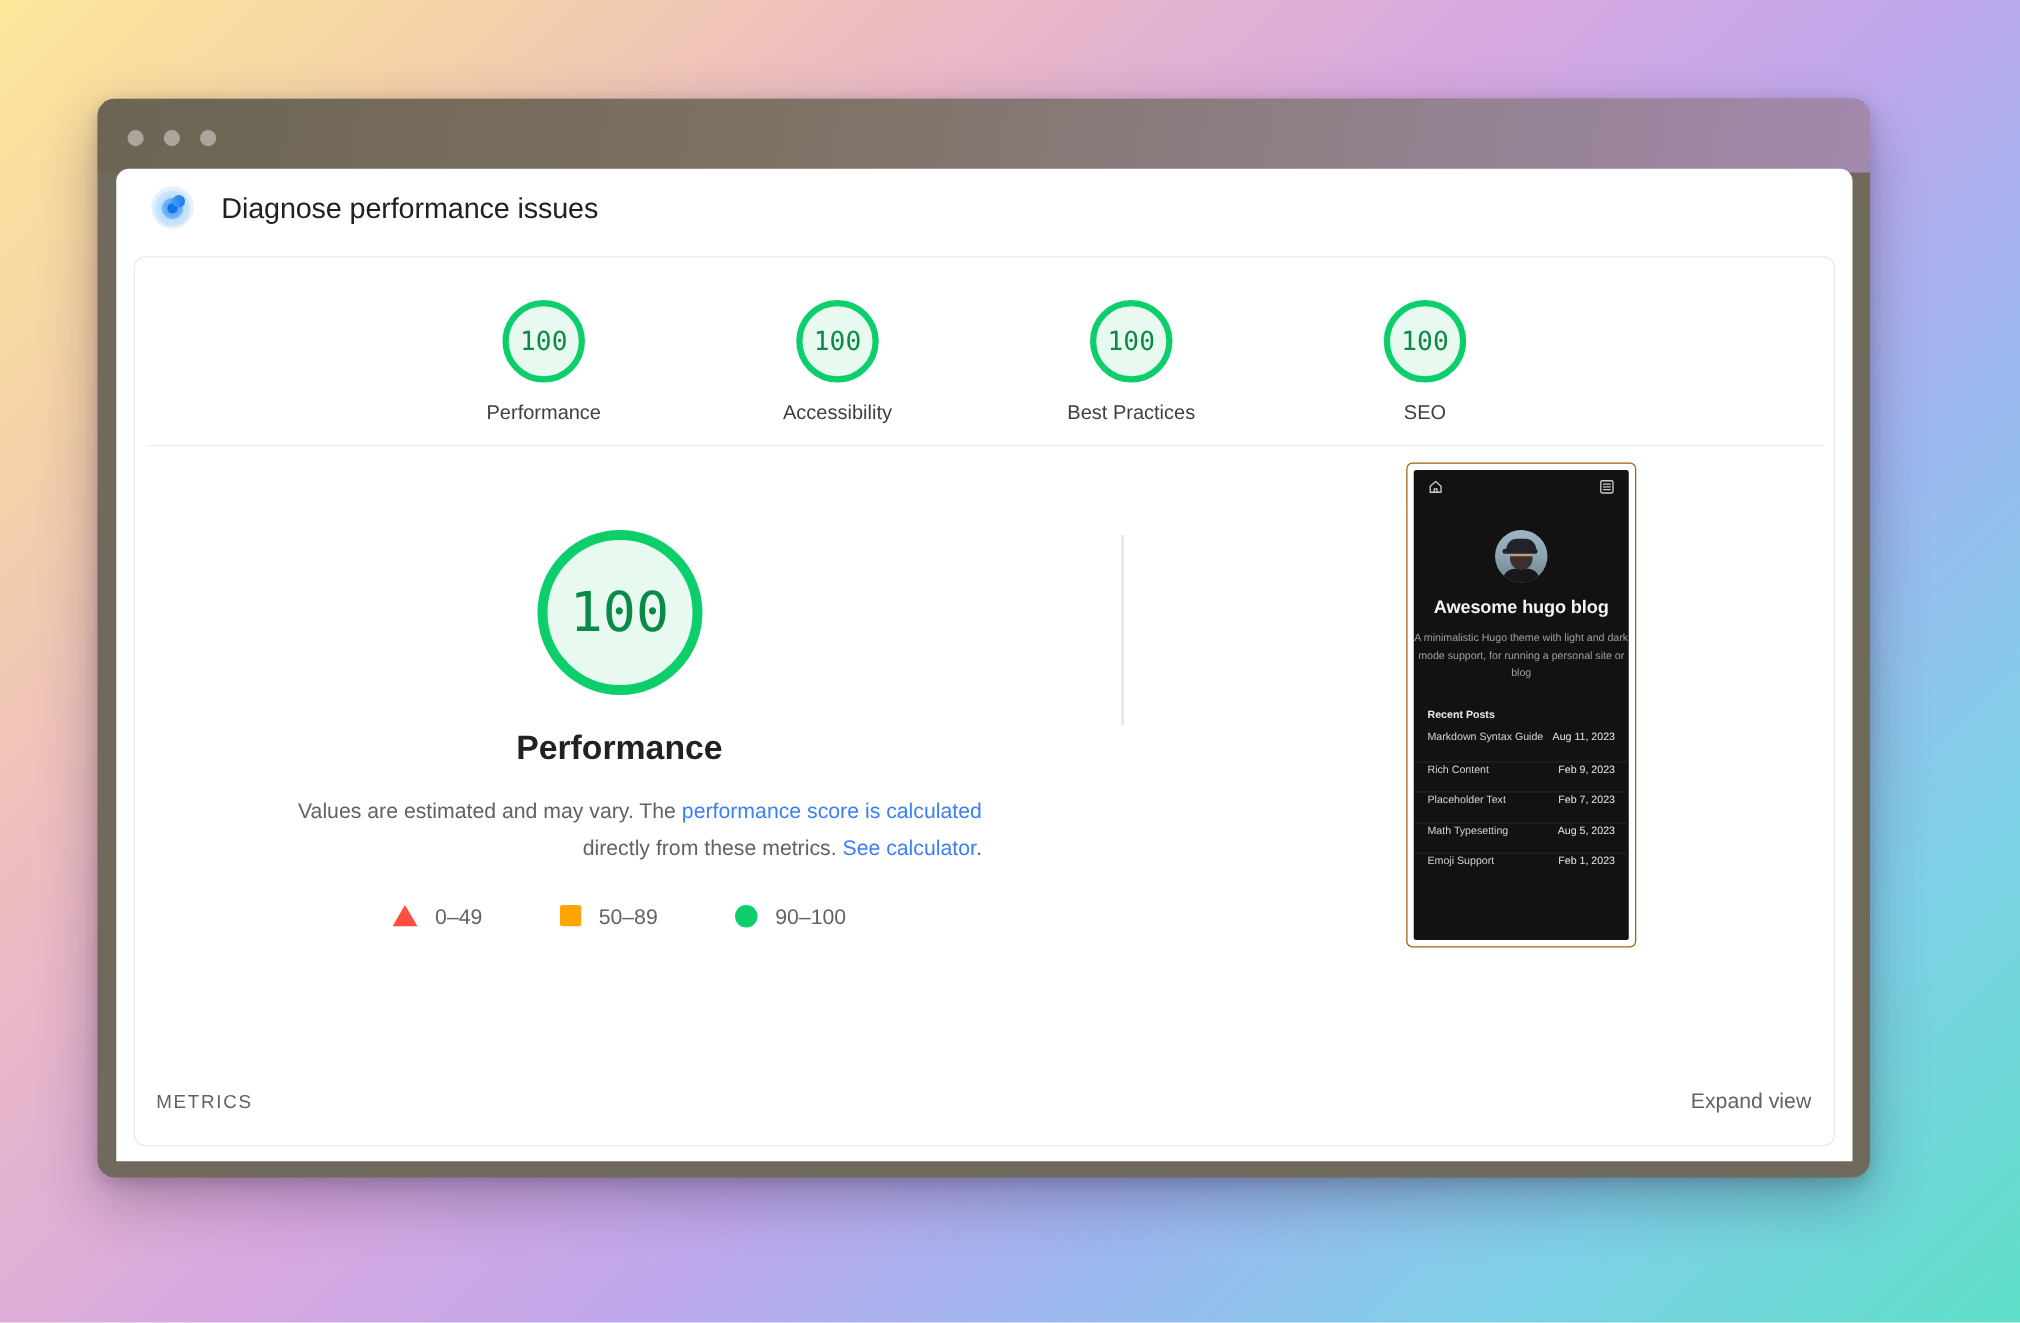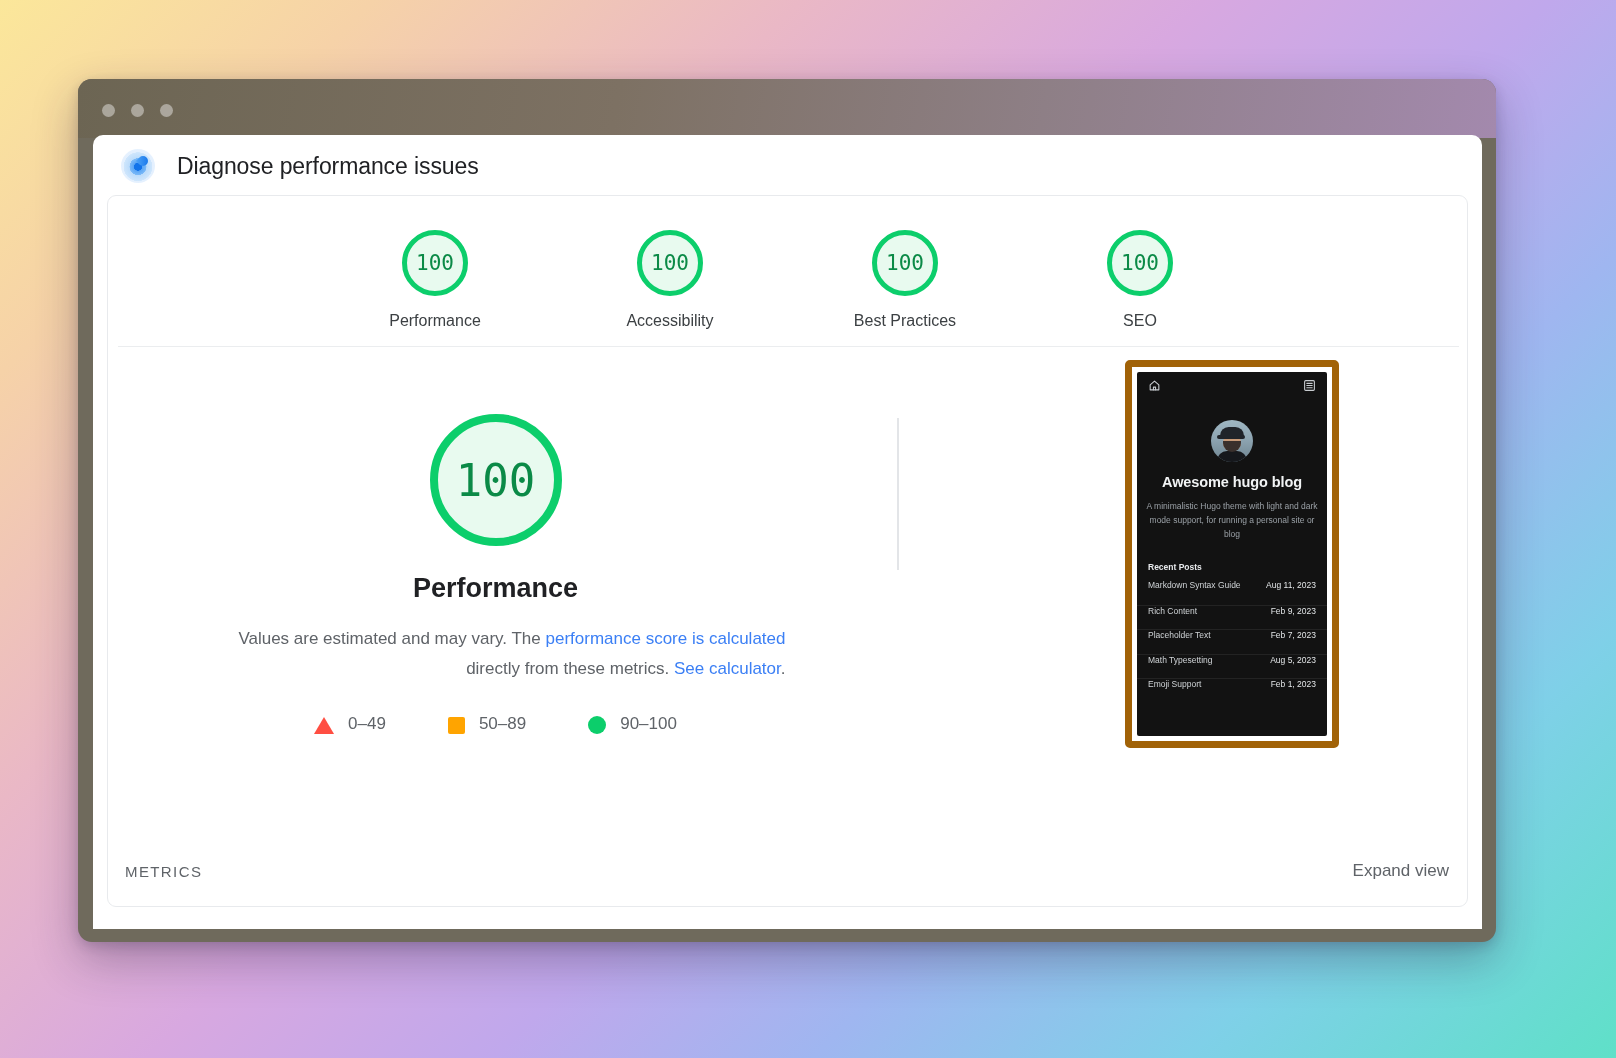--- a/index.html
+++ b/index.html
@@ -101,21 +101,21 @@
 
   .panel-title {
     font-size: 23px;
     color: #202124;
     letter-spacing: -0.1px;
   }
 
   .report-card {
     position: absolute;
     left: 14px;
-    top: 60px;
+    top: 70px;
     width: 1361px;
     height: 712px;
     border: 1px solid #e8eaed;
     border-radius: 9px;
     background: #fff;
     overflow: hidden;
   }
 
   
   .gauge-row {
@@ -210,21 +210,21 @@
   }
 
   .legend {
     margin-top: 30px;
     display: flex;
     align-items: center;
     gap: 62px;
   }
   .legend-item {
     display: flex;
-    align-items: flex-end;
+    align-items: flex-start;
     gap: 14px;
     font-size: 17px;
     color: #5f6368;
   }
   .sw-tri {
     width: 0; height: 0;
     border-left: 10px solid transparent;
     border-right: 10px solid transparent;
     border-bottom: 17px solid #ff4e42;
   }
@@ -246,24 +246,24 @@
     width: 2px;
     height: 152px;
     background: #e3e5e8;
   }
 
   
   .preview {
     position: absolute;
     left: 1017px;
     top: -1px;
-    width: 214px;
+    width: 184px;
     height: 388px;
     background: #fff;
-    border: 7px solid #a16207;
+    border: 1px solid #a16207;
     border-radius: 5px;
     padding: 5px;
   }
   .phone {
     width: 100%;
     height: 100%;
     background: #121212;
     border-radius: 2px;
     overflow: hidden;
     position: relative;

